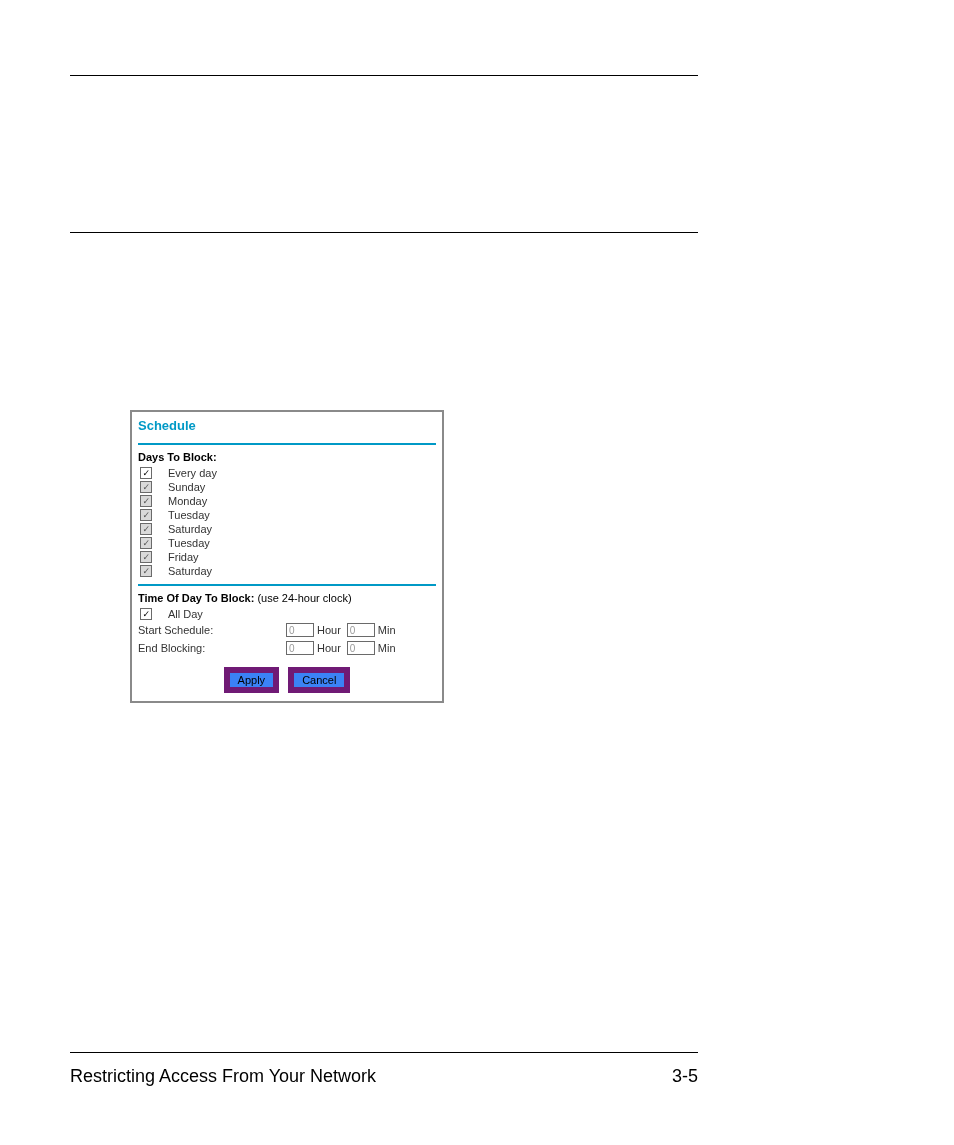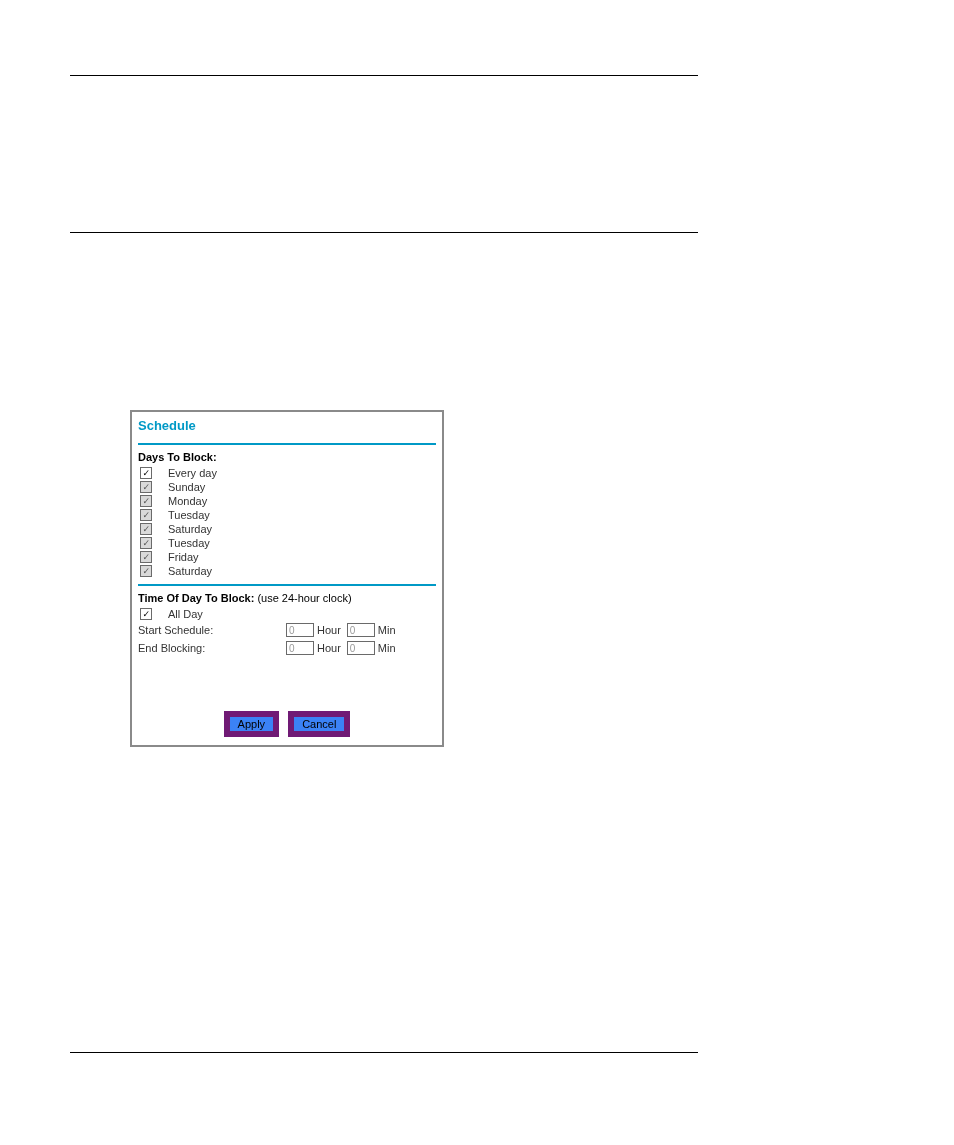--- a/index.html
+++ b/index.html
@@ -139,21 +139,21 @@
   .btn {
     display: inline-block;
     border: 6px solid #701a75;
     background: #3b82f6;
     font-size: 11px;
     padding: 1px 8px;
     color: #000;
     cursor: pointer;
     font-family: inherit;
   }
-  .btn + .btn { margin-left: 6px; margin-top: 44px; }
+  .btn + .btn { margin-left: 6px; }
 </style>
 </head>
 <body>
 
 <div class="page">
 
   <div class="top-rule"></div>
   <div class="sep-rule"></div>
 
   <div class="panel">
@@ -226,14 +226,18 @@
 
       <div class="btn-row">
         <button type="button" class="btn">Apply</button>
         <button type="button" class="btn">Cancel</button>
       </div>
 
     </div>
   </div>
 
   <div class="bottom-rule"></div>
+  <div class="footer">
+    <span>Restricting Access From Your Network</span>
+    <span>3-5</span>
+  </div>
 
 </div>
 
 </body></html>

